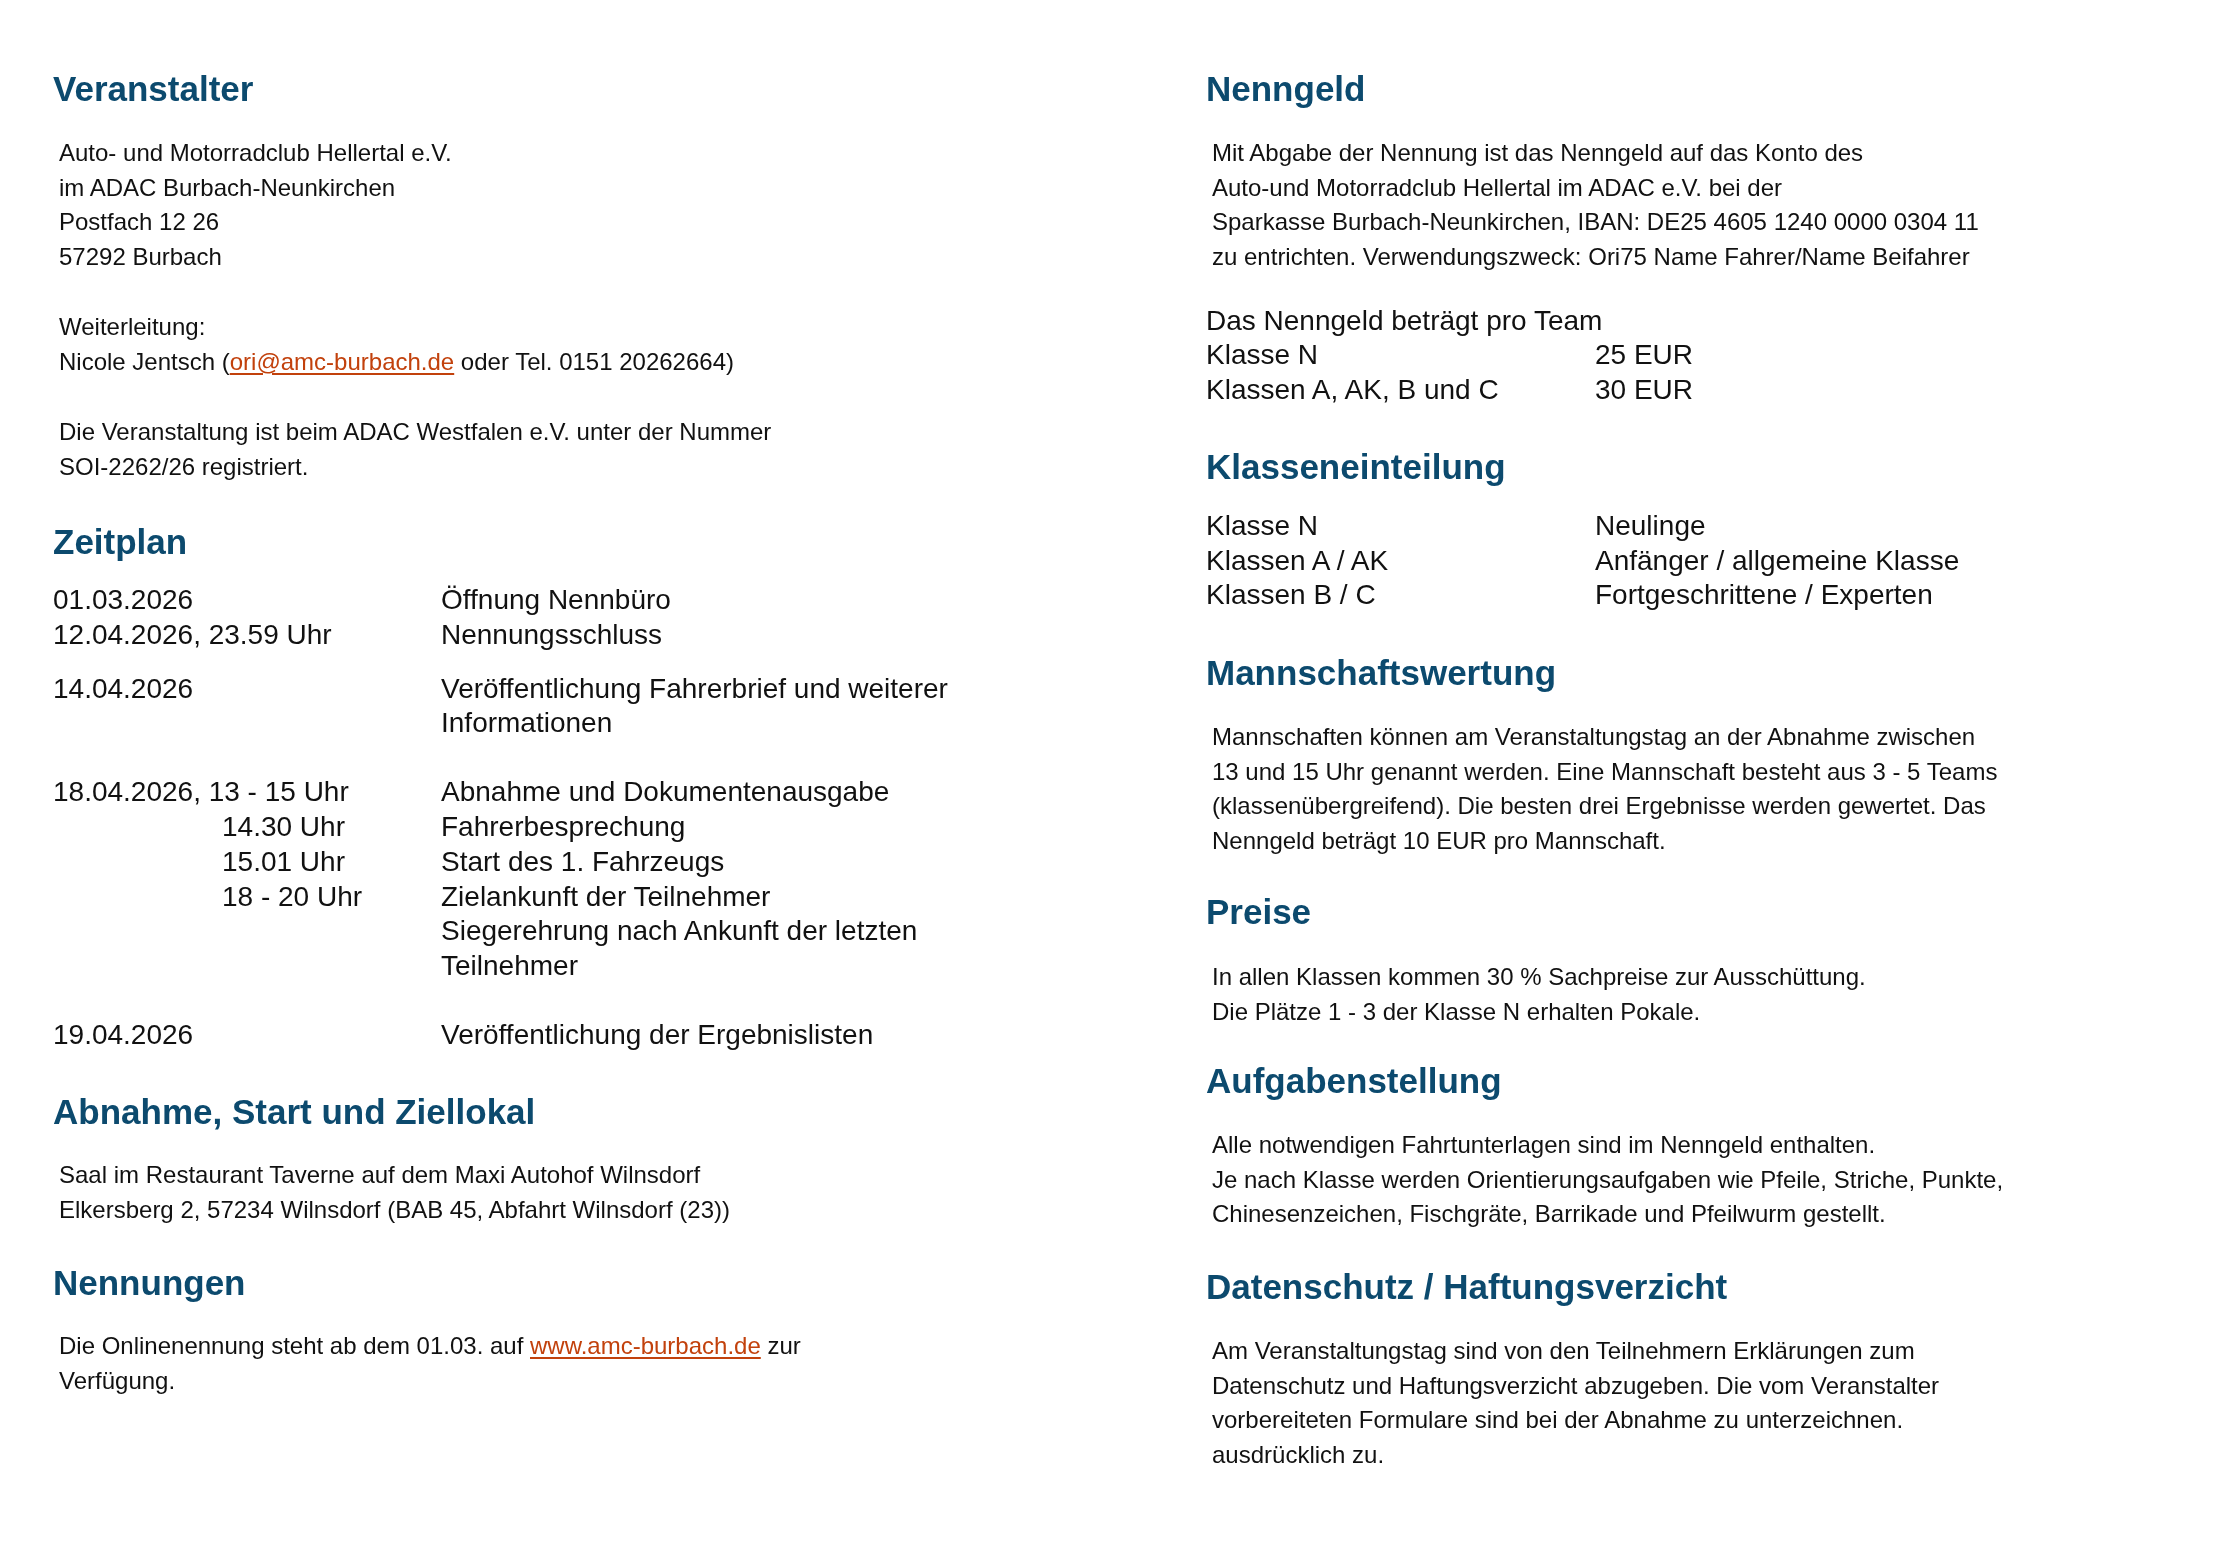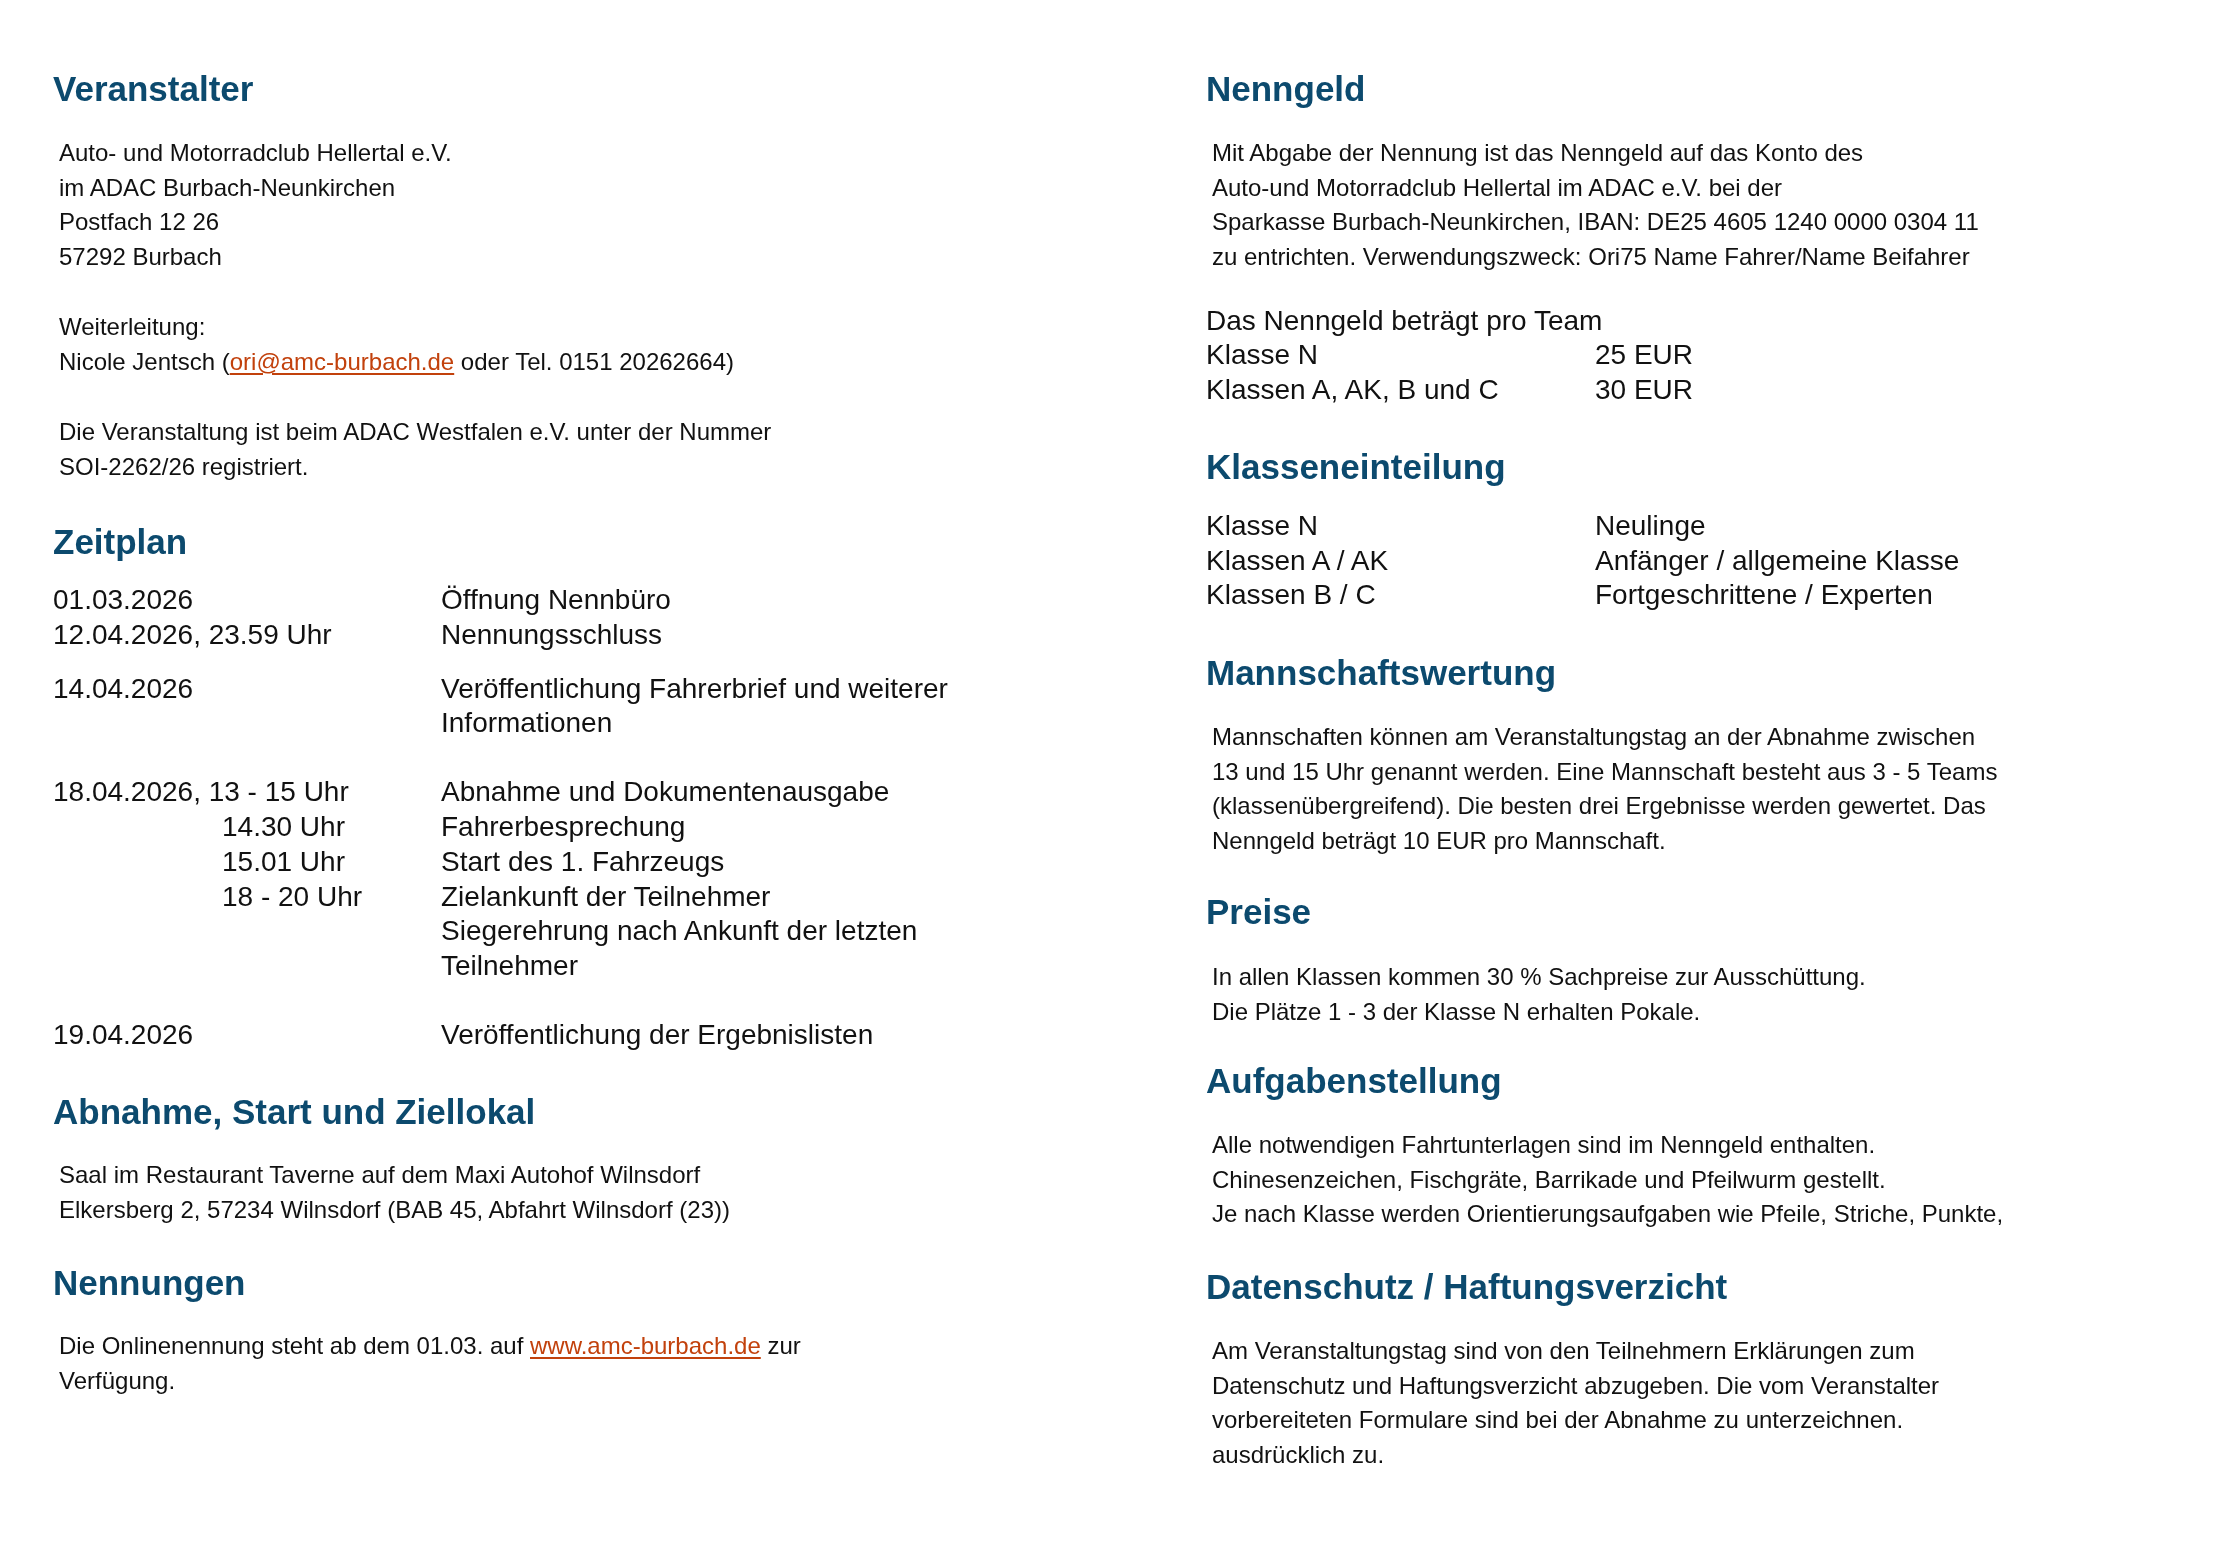--- a/index.html
+++ b/index.html
@@ -139,22 +139,22 @@
 
   <h2 class="h R" style="top:892px">Preise</h2>
   <div class="p R" style="top:954px">
     <span class="line">In allen Klassen kommen 30 % Sachpreise zur Ausschüttung.</span>
     <span class="line">Die Plätze 1 - 3 der Klasse N erhalten Pokale.</span>
   </div>
 
   <h2 class="h R" style="top:1061px">Aufgabenstellung</h2>
   <div class="p R" style="top:1122px">
     <span class="line">Alle notwendigen Fahrtunterlagen sind im Nenngeld enthalten.</span>
+    <span class="line">Je nach Klasse werden Orientierungsaufgaben wie Pfeile, Striche, Punkte,</span>
     <span class="line">Chinesenzeichen, Fischgräte, Barrikade und Pfeilwurm gestellt.</span>
-    <span class="line">Je nach Klasse werden Orientierungsaufgaben wie Pfeile, Striche, Punkte,</span>
   </div>
 
   <h2 class="h R" style="top:1267px">Datenschutz / Haftungsverzicht</h2>
   <div class="p R" style="top:1328px">
     <span class="line">Am Veranstaltungstag sind von den Teilnehmern Erklärungen zum</span>
     <span class="line">Datenschutz und Haftungsverzicht abzugeben. Die vom Veranstalter</span>
     <span class="line">vorbereiteten Formulare sind bei der Abnahme zu unterzeichnen.</span>
     <span class="line">ausdrücklich zu.</span>
   </div>
 </div>

